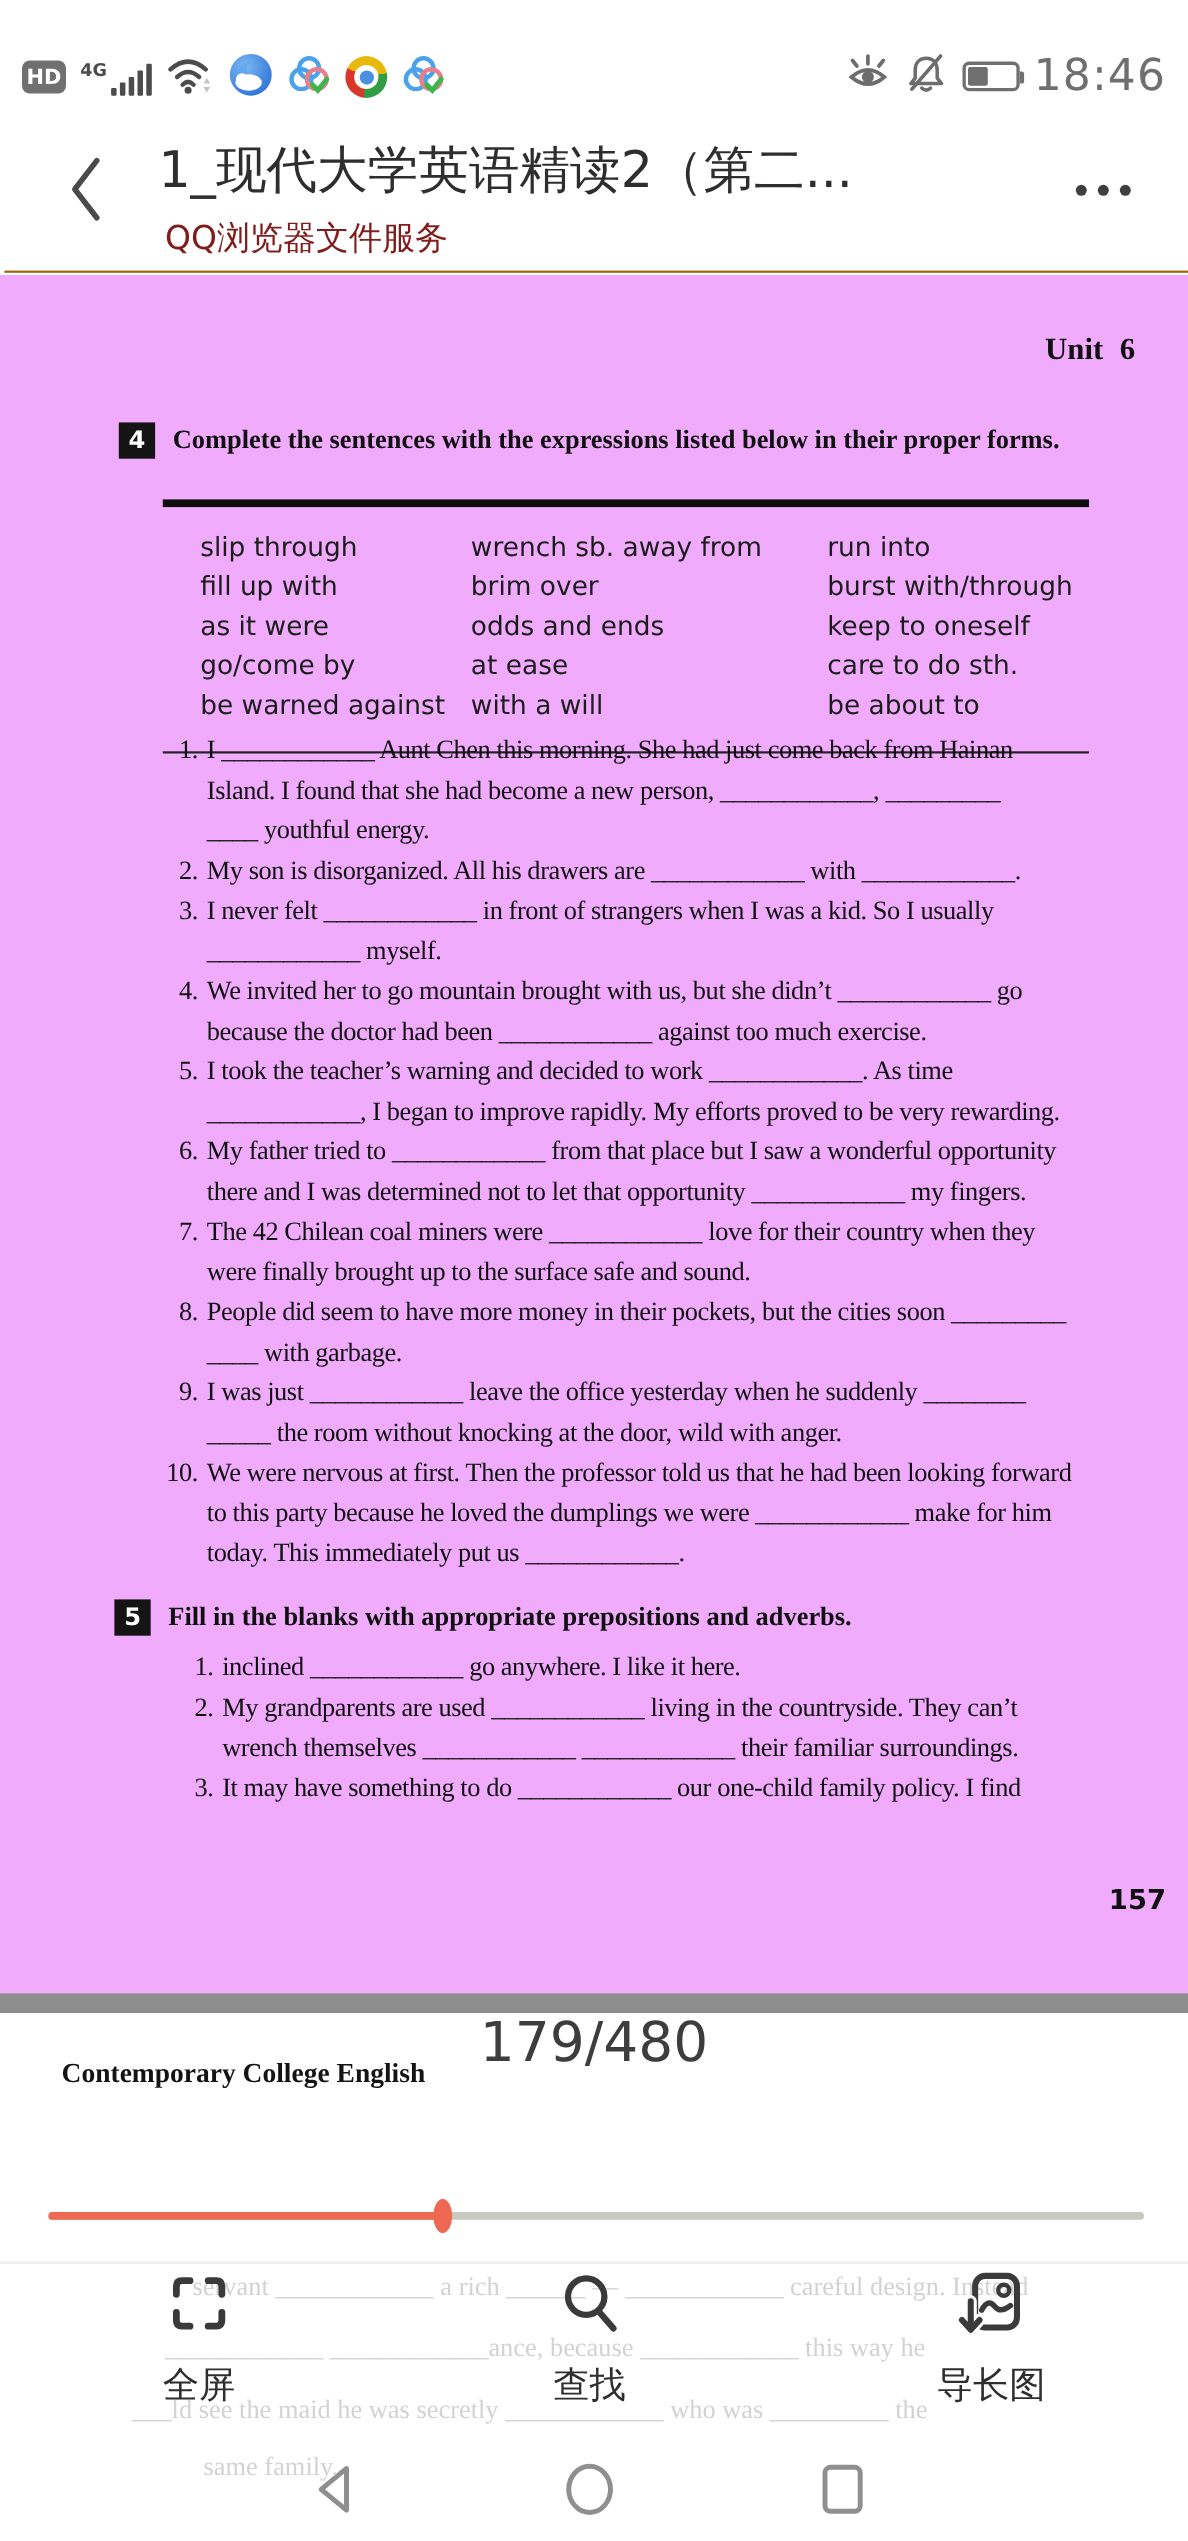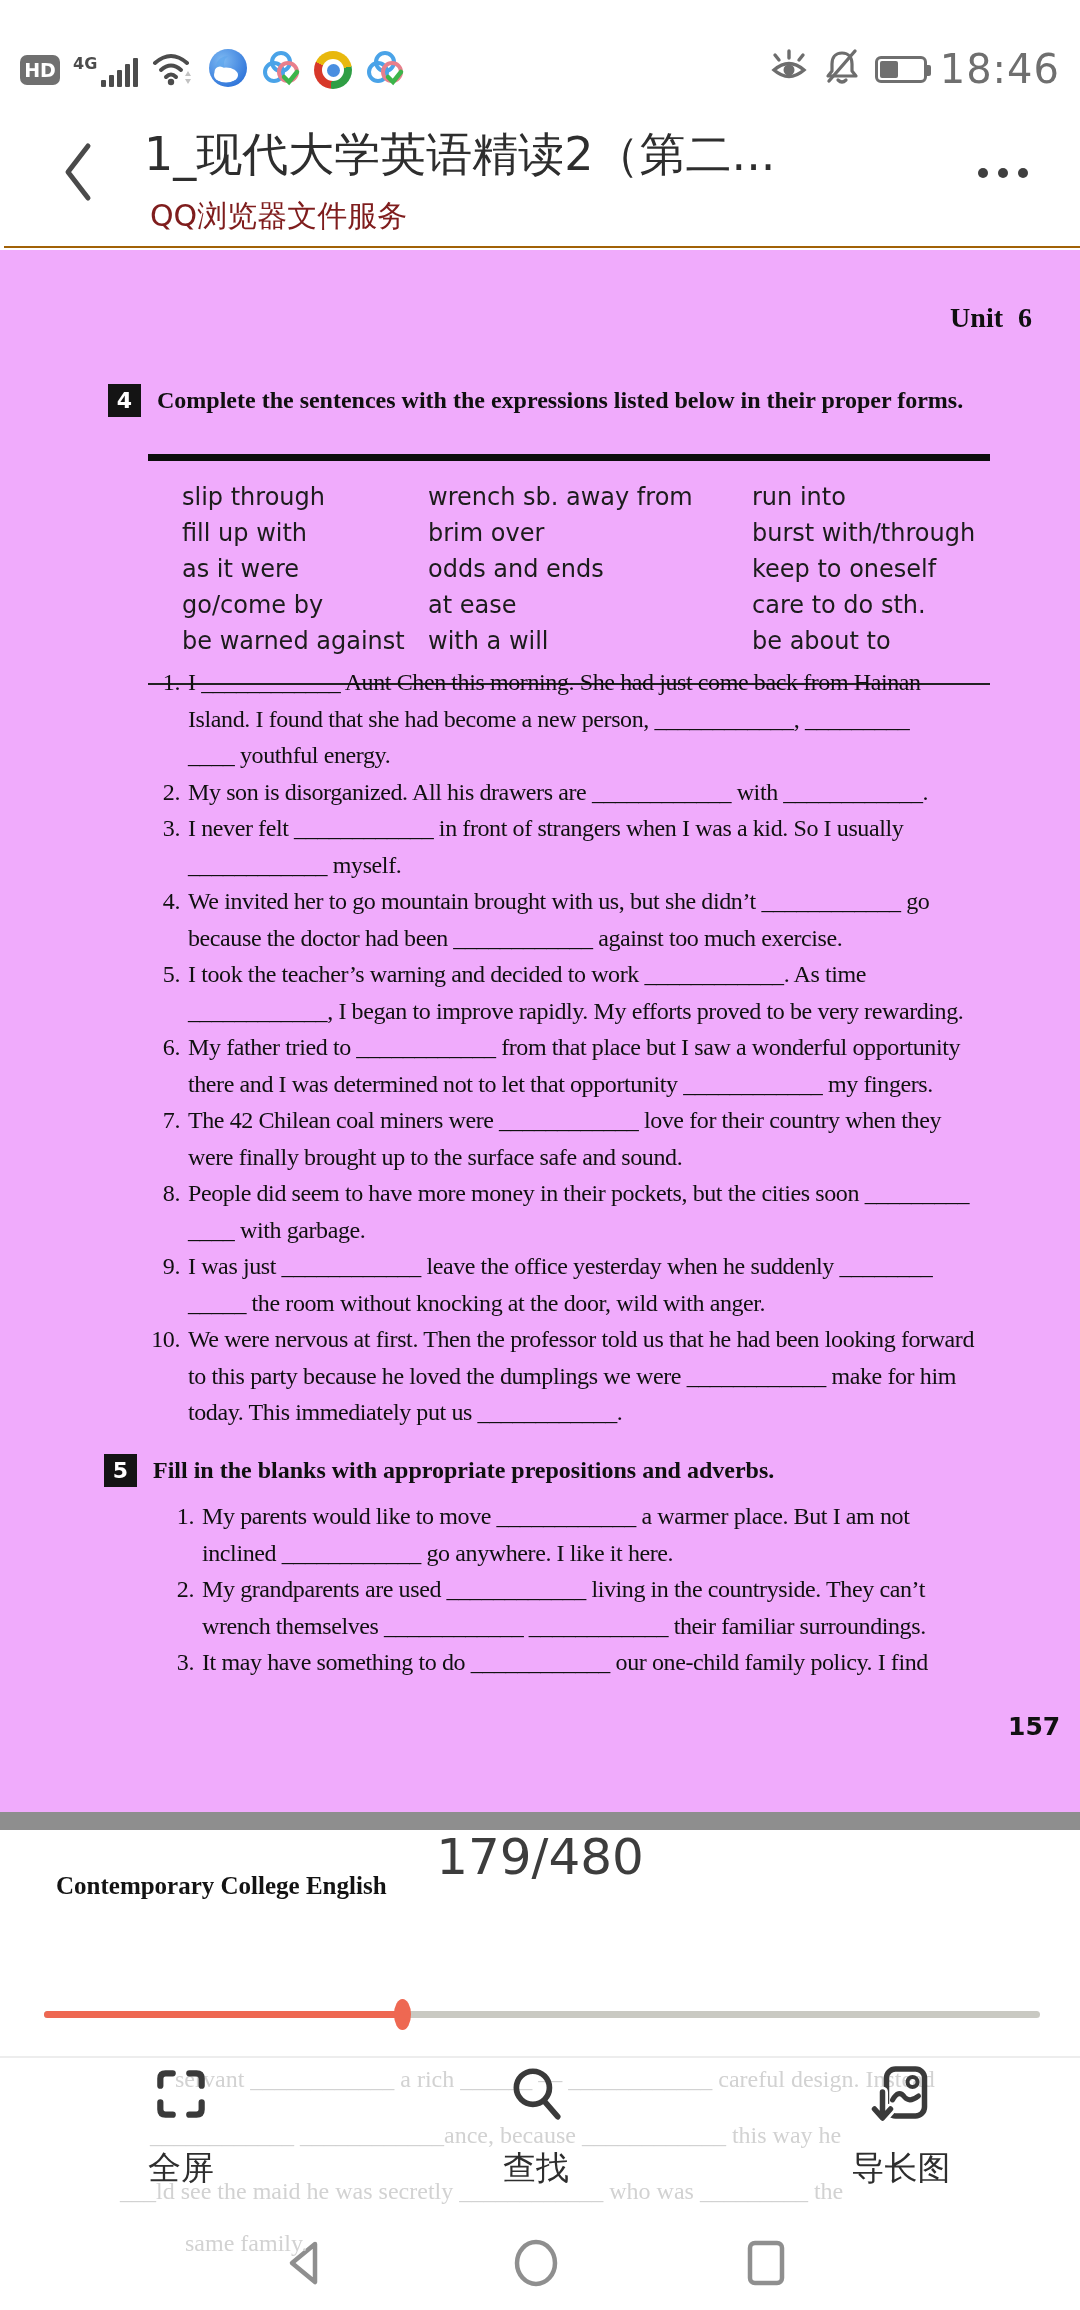--- a/index.html
+++ b/index.html
@@ -230,21 +230,21 @@
         <div class="sent-line"><span>to this party because he loved the dumplings we were ____________ make for him</span></div>
         <div class="sent-line"><span>today. This immediately put us ____________.</span></div>
       </div>
 
     <div class="ex-header ex5-header">
       <span class="ex-num">5</span>
       <span class="ex-title">Fill in the blanks with appropriate prepositions and adverbs.</span>
     </div>
 
     <div class="sent-list ex5-list" id="ex5-sentences">
-        <div class="sent-line"><span class="num">1.</span><span>My parents would like to move ____________ a warmer place. But I am not</span></div>
+        <div class="sent-line"><span class="num">1.</span></div>
         <div class="sent-line"><span>inclined ____________ go anywhere. I like it here.</span></div>
         <div class="sent-line"><span class="num">2.</span><span>My grandparents are used ____________ living in the countryside. They can’t</span></div>
         <div class="sent-line"><span>wrench themselves ____________ ____________ their familiar surroundings.</span></div>
         <div class="sent-line"><span class="num">3.</span><span>It may have something to do ____________ our one-child family policy. I find</span></div>
       </div>
 
     <div class="doc-page-num">157</div>
   </div>
 
   <div class="thick-divider"></div>

